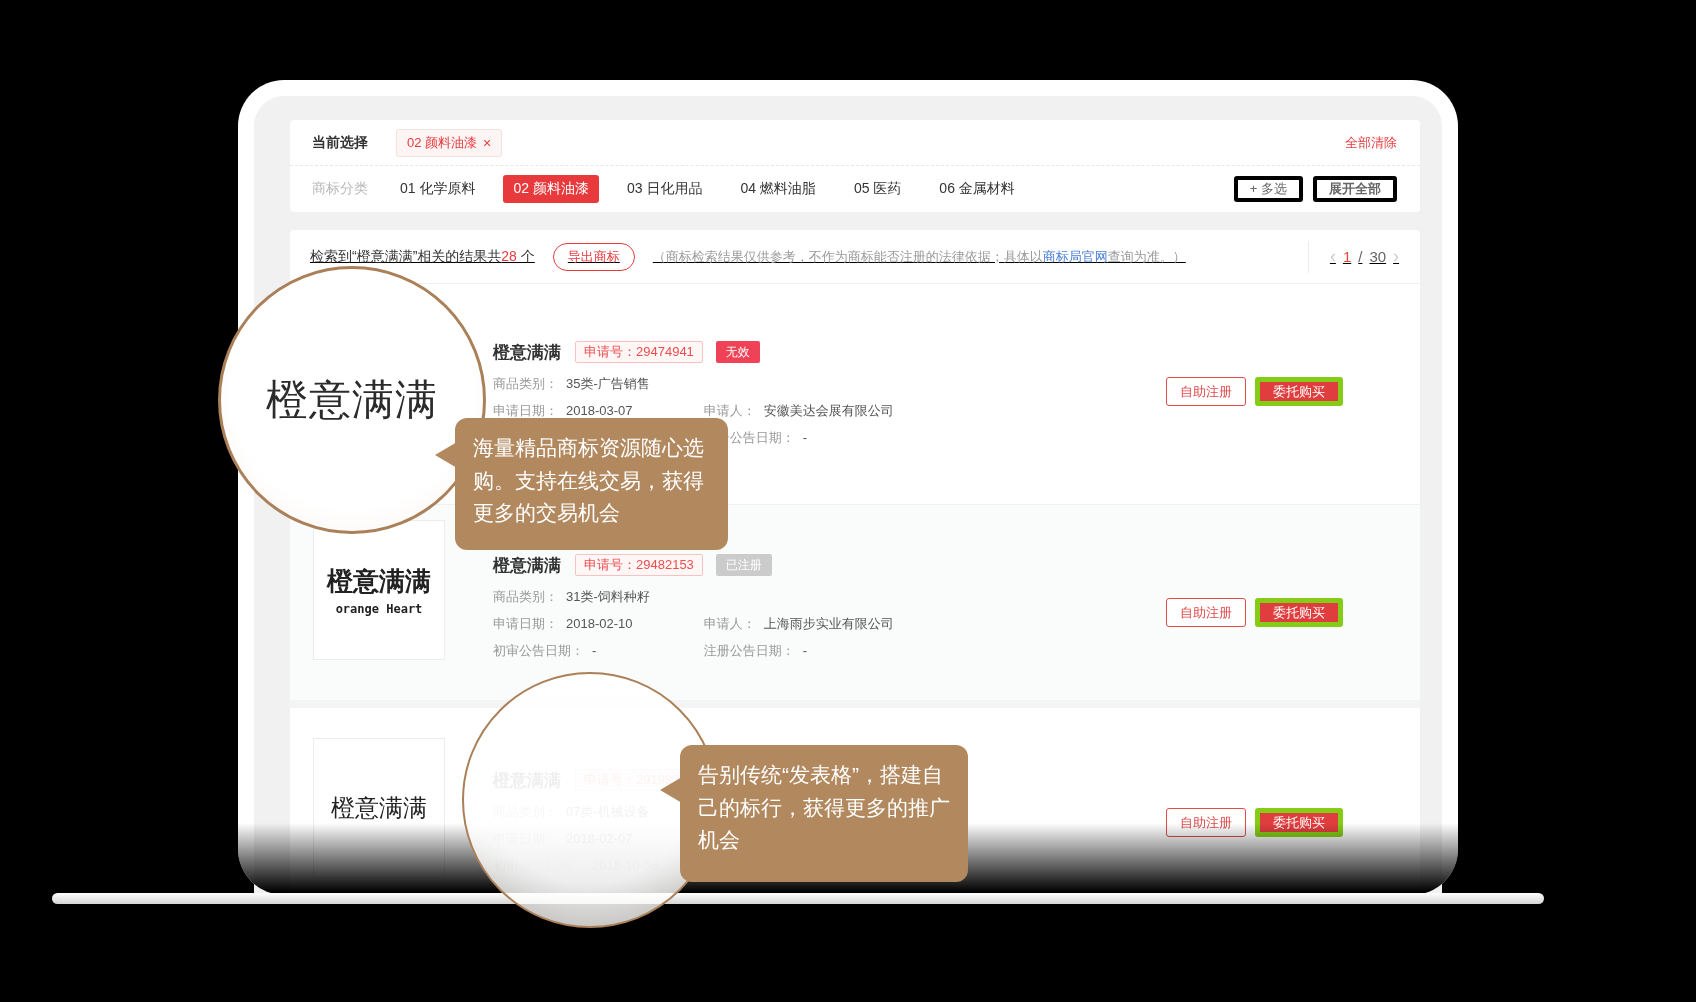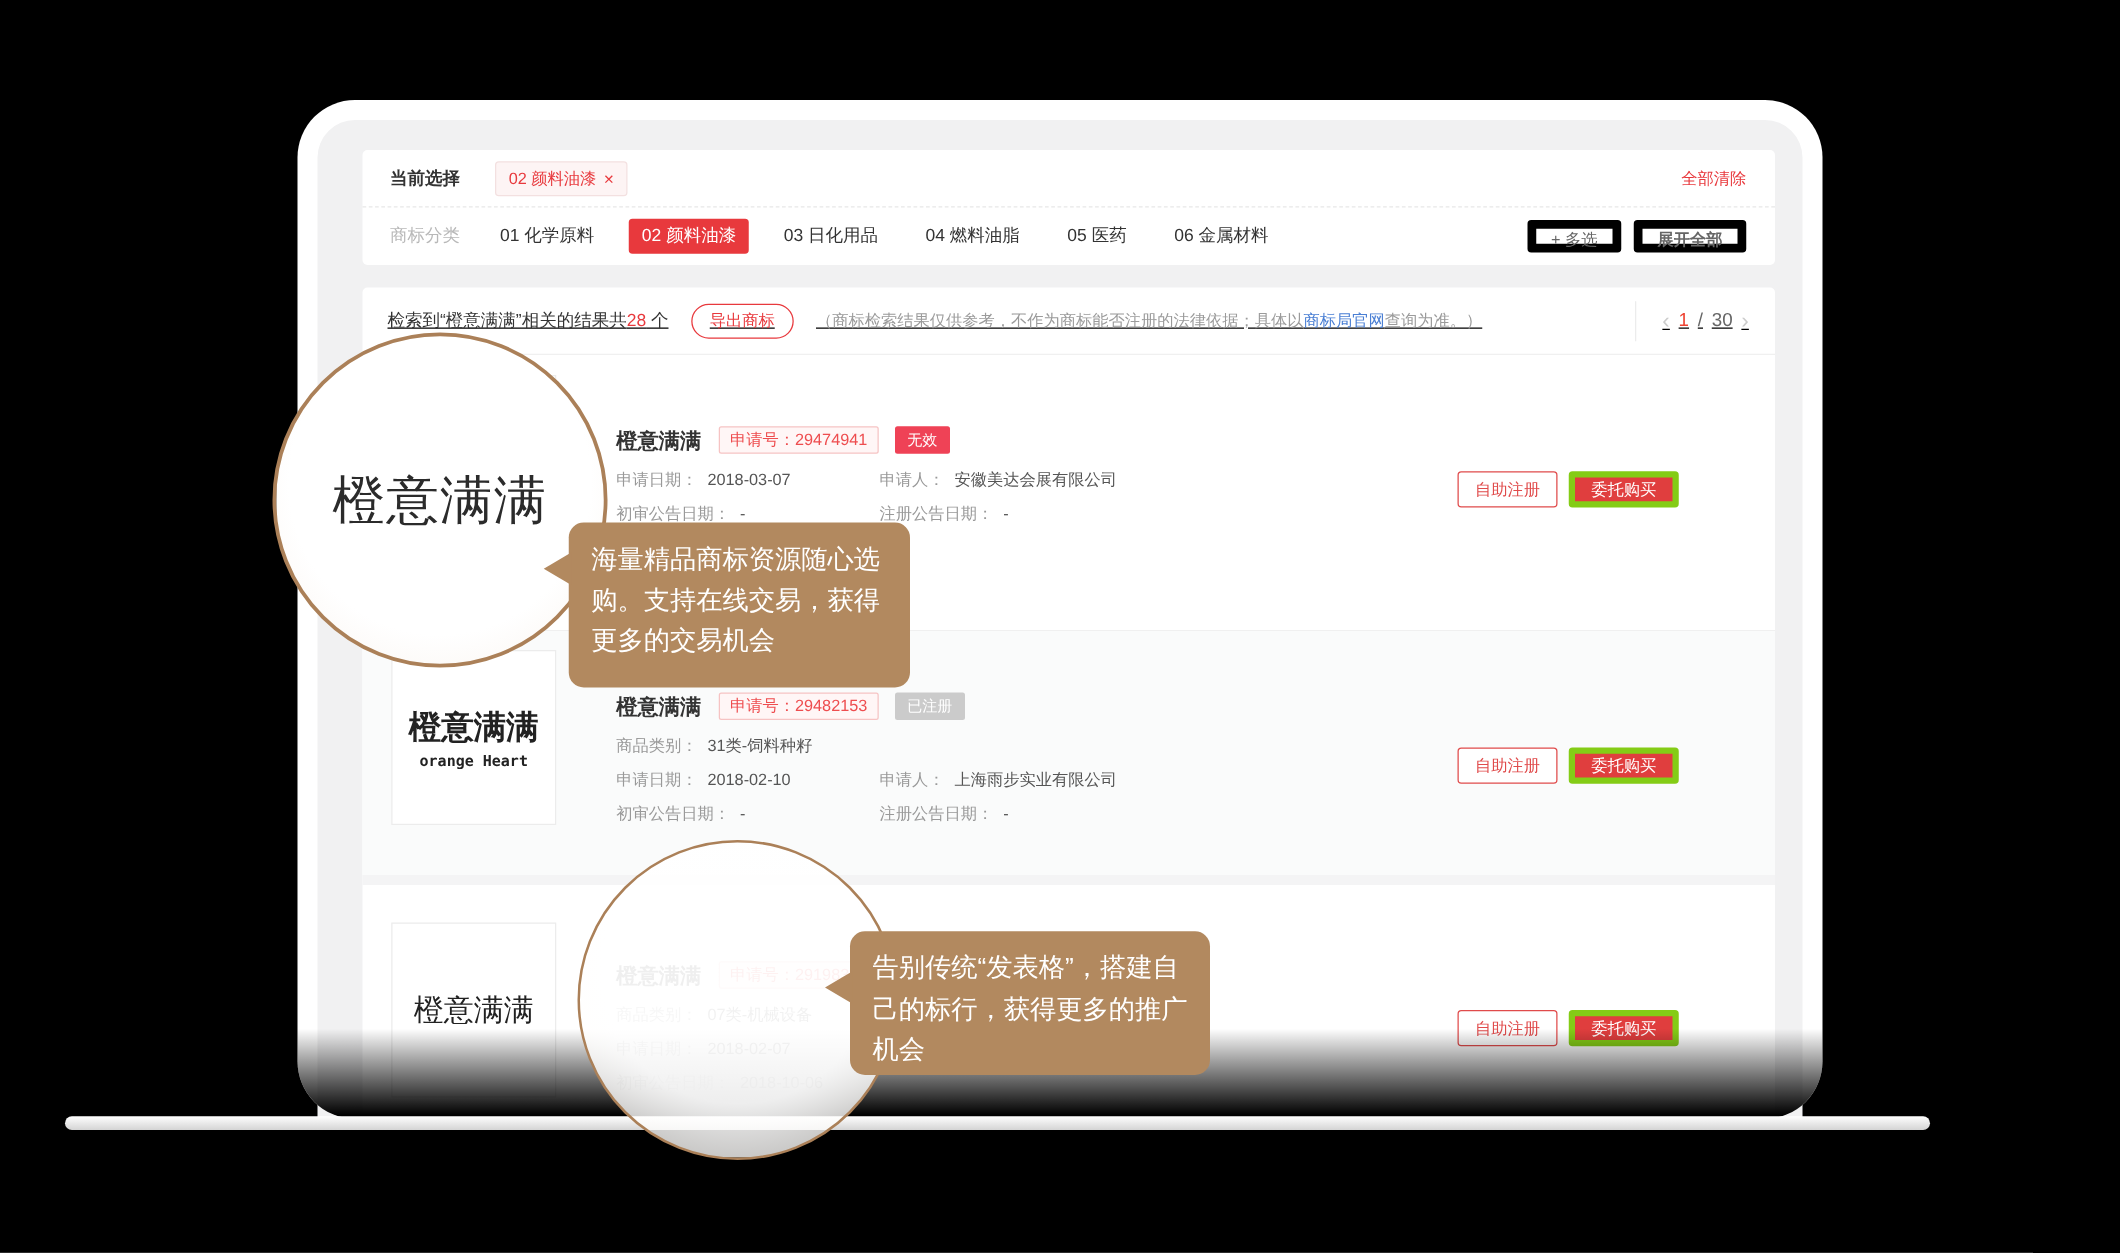--- a/index.html
+++ b/index.html
@@ -20,21 +20,21 @@
   .filter-row1{position:relative;height:46px;display:flex;align-items:center;padding:0 23px 0 22px;border-bottom:1px dashed #e8e8e8;}
   .f-label{font-size:14px;color:#333;font-weight:bold;}
   .tag{margin-left:28px;display:inline-flex;align-items:center;height:28px;padding:0 10px;background:#fdf4f4;border:1px solid #f3e0e0;border-radius:3px;color:#e8393d;font-size:13px;cursor:pointer;}
   .tag-x{margin-left:6px;color:#e8393d;font-size:14px;}
   .clear-all{margin-left:auto;color:#e8393d;font-size:13px;cursor:pointer;}
 
   .filter-row2{height:45px;display:flex;align-items:center;padding:0 23px 0 22px;}
   .cat-label{font-size:14px;color:#b8b8b8;margin-right:22px;}
   .cat{font-size:14px;color:#333;margin-right:18px;padding:5px 10px;cursor:pointer;white-space:nowrap;}
   .cat.selected{background:#e8393d;color:#fff;border-radius:3px;}
-  .btn-light{border:7px solid #000000;border-radius:3px;background:#fff;color:#666;font-size:13px;height:26px;padding:0 12px;cursor:pointer;white-space:nowrap;}
+  .btn-light{border:4px solid #000000;border-radius:3px;background:#fff;color:#666;font-size:13px;height:26px;padding:0 12px;cursor:pointer;white-space:nowrap;}
   .btn-light + .btn-light{margin-left:10px;font-weight:bold;}
   .push{margin-left:auto;}
 
   
   .results-header{height:54px;display:flex;align-items:center;border-bottom:1px solid #f0f0f0;padding-left:20px;flex:0 0 auto;text-decoration:underline;}
   .summary{font-size:14px;color:#333;white-space:nowrap;}
   .summary .count{color:#e8393d;}
   .btn-export{margin-left:18px;height:28px;padding:0 14px;border:1px solid #e8393d;border-radius:14px;background:#fff;color:#e8393d;font-size:13px;cursor:pointer;white-space:nowrap;}
   .disclaimer{margin-left:18px;font-size:13px;color:#9b9b9b;white-space:nowrap;}
   .disclaimer .lnk{color:#4a7fd4;cursor:pointer;}
@@ -85,21 +85,21 @@
   .mag{position:absolute;border:3px solid #ab8058;border-radius:50%;z-index:30;display:flex;align-items:center;justify-content:center;}
   .mag1{left:218px;top:266px;width:268px;height:268px;background:radial-gradient(circle at 50% 45%,#ffffff 62%,#f8f2ec 100%);}
   .mag1 .mag-text{font-size:42px;font-weight:500;color:#2b2b2b;letter-spacing:1px;}
   .mag2{left:462px;top:672px;width:256px;height:256px;border-width:2px;background:radial-gradient(circle at 50% 40%,rgba(255,255,255,0.92) 55%,rgba(255,252,248,0.65) 100%);}
 
   
   .bubble{position:absolute;background:#b2895f;border-radius:12px;color:#fff;font-size:21px;line-height:1.55;padding:14px 18px;z-index:40;}
   .bubble:before{content:"";position:absolute;left:-20px;border-top:13px solid transparent;border-bottom:13px solid transparent;border-right:22px solid #b2895f;}
   .bubble1{left:455px;top:418px;width:273px;height:132px;}
   .bubble1:before{top:24px;}
-  .bubble2{left:680px;top:745px;width:288px;height:115px;}
+  .bubble2{left:680px;top:745px;width:288px;height:137px;}
   .bubble2:before{top:32px;}
 </style>
 </head>
 <body>
 
 <div class="canvas">
   <div class="device">
     <div class="screen">
 
       <div class="panel filter-panel">
@@ -144,20 +144,23 @@
             <div class="thumb-main">橙意满满</div>
 
           </div>
           <div class="details">
             <div class="title-line">
               <span class="tm-name">橙意满满</span>
               <span class="appno">申请号：29474941</span>
               <span class="badge badge-red">无效</span>
             </div>
             <div class="field-line">
+              <span class="fl">商品类别：</span><span class="fv">35类-广告销售</span>
+            </div>
+            <div class="field-line">
               <span class="col-left"><span class="fl">申请日期：</span><span class="fv">2018-03-07</span></span>
               <span><span class="fl">申请人：</span><span class="fv">安徽美达会展有限公司</span></span>
             </div>
             <div class="field-line">
               <span class="col-left"><span class="fl">初审公告日期：</span><span class="fv">-</span></span>
               <span><span class="fl">注册公告日期：</span><span class="fv">-</span></span>
             </div>
           </div>
           <div class="actions">
             <button class="btn-outline">自助注册</button>

